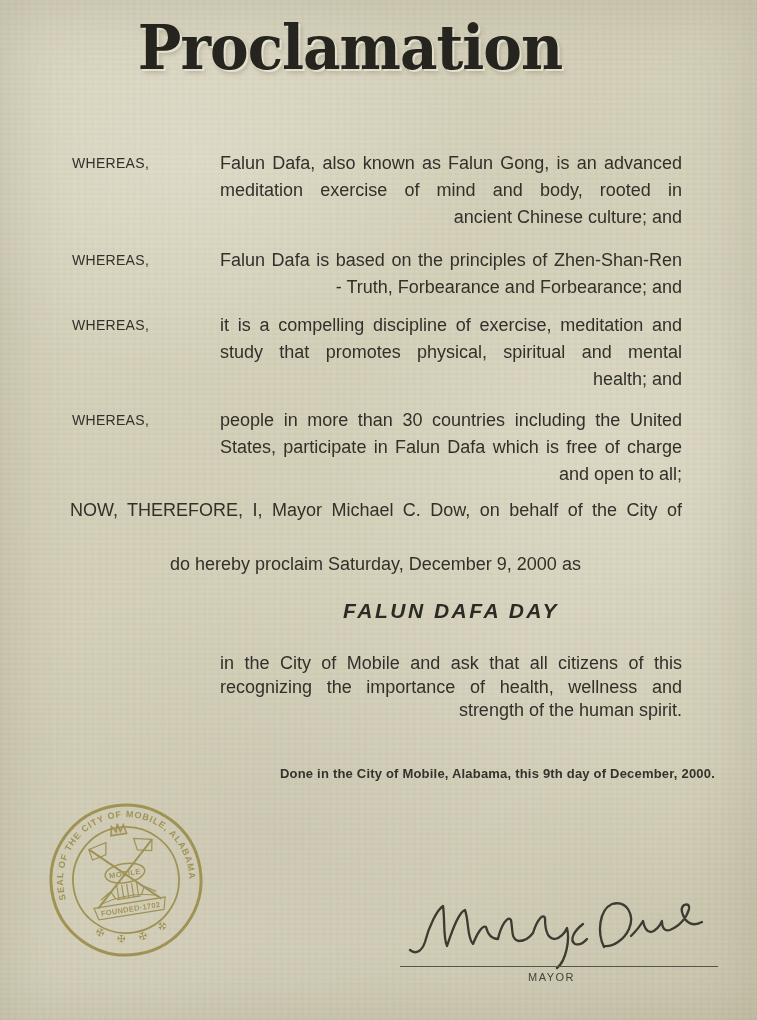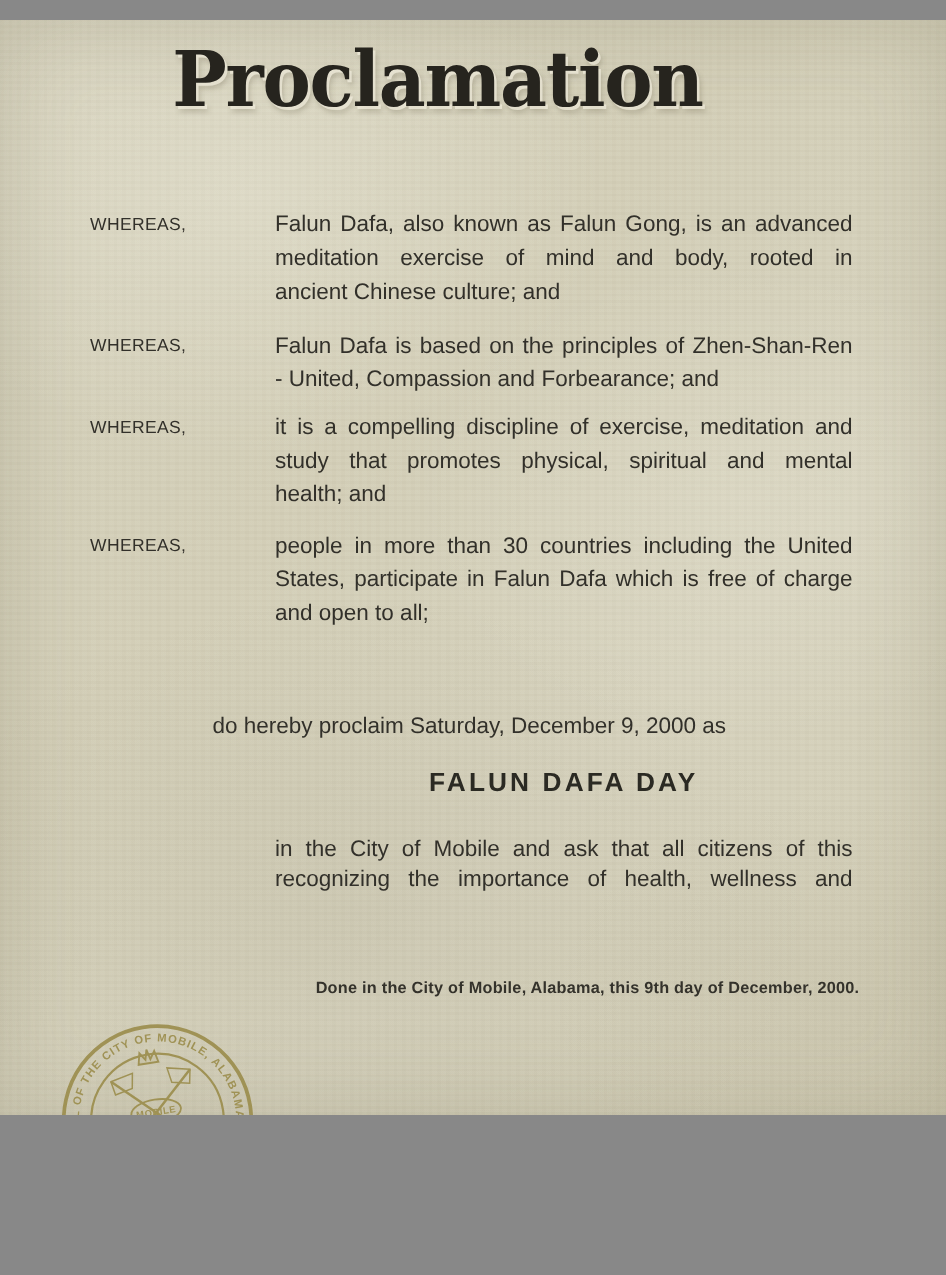--- a/index.html
+++ b/index.html
@@ -6,22 +6,22 @@
     --parchment:#d6d1bc;
     --ink:#32302a;
     --title-ink:#26241e;
     --gold:#9c8e4e;
     --sig-ink:#3c3a31;
   }
   *{margin:0;padding:0;box-sizing:border-box;}
   html,body{background:#888;}
   #page{
     position:relative;
-    width:757px;height:876px;
-    margin:16px auto;
+    width:757px;height:1020px;
+    margin:0 auto;
     overflow:hidden;
     font-family:"Liberation Sans",sans-serif;
     color:var(--ink);
     background:
       radial-gradient(ellipse 420px 300px at 26% 16%, rgba(255,255,246,0.20), transparent 70%),
       radial-gradient(ellipse 380px 280px at 78% 44%, rgba(255,255,244,0.12), transparent 70%),
       radial-gradient(ellipse 500px 360px at 38% 82%, rgba(120,114,88,0.10), transparent 72%),
       radial-gradient(ellipse 300px 220px at 88% 90%, rgba(120,114,88,0.08), transparent 75%),
       repeating-linear-gradient(0deg, rgba(0,0,0,0.015) 0 2px, rgba(255,255,255,0.012) 2px 5px),
       repeating-linear-gradient(90deg, rgba(0,0,0,0.010) 0 3px, rgba(255,255,255,0.010) 3px 7px),
@@ -41,39 +41,39 @@
     transform:scaleY(1.06);
   }
   
   .clause{position:absolute;left:0;width:757px;}
   .clabel{
     position:absolute;left:72px;top:0;
     font-size:14px;line-height:27px;letter-spacing:0.3px;
   }
   .cbody{position:absolute;left:220px;top:0;width:462px;}
   .jl{font-size:18px;line-height:27px;text-align:justify;text-align-last:justify;}
-  .ll{font-size:18px;line-height:27px;text-align:left;}
+  .ll{font-size:18px;line-height:27px;text-align:right;}
   
   .t-line{position:absolute;font-size:18px;line-height:27px;}
   #t1{top:497px;left:70px;width:612px;text-align:justify;text-align-last:justify;}
   #t2{top:524px;left:192px;width:490px;text-align:justify;text-align-last:justify;}
   #t3{top:551px;left:170px;}
   
   #day-title{
     position:absolute;top:597px;left:220px;width:462px;
     text-align:center;font-size:21px;line-height:27px;
-    font-weight:bold;letter-spacing:2.5px;color:#2b2a23;
+    font-weight:bold;letter-spacing:2.5px;color:#2b2a23;font-style:italic;
   }
   
   #closing{position:absolute;top:652px;left:220px;width:462px;}
   #closing .jl,#closing .ll{line-height:23.5px;}
   
   #done-line{
     position:absolute;top:766px;left:225px;width:490px;
-    text-align:center;font-size:13px;font-weight:bold;
+    text-align:right;font-size:13px;font-weight:bold;
     letter-spacing:0.2px;color:#34322b;
   }
   
   #seal{
     position:absolute;left:46px;top:800px;width:160px;height:160px;
     transform:rotate(-9deg);
     opacity:0.92;
   }
   #seal text{fill:var(--gold);font-family:"Liberation Sans",sans-serif;}
   
@@ -100,21 +100,21 @@
       <div class="jl">Falun Dafa, also known as Falun Gong, is an advanced</div>
       <div class="jl">meditation exercise of mind and body, rooted in</div>
       <div class="ll">ancient Chinese culture; and</div>
     </div>
   </div>
 
   <div class="clause" style="top:247px">
     <div class="clabel">WHEREAS,</div>
     <div class="cbody">
       <div class="jl">Falun Dafa is based on the principles of Zhen-Shan-Ren</div>
-      <div class="ll">- United, Compassion and Forbearance; and</div>
+      <div class="ll">- Truth, Forbearance and Forbearance; and</div>
     </div>
   </div>
 
   <div class="clause" style="top:312px">
     <div class="clabel">WHEREAS,</div>
     <div class="cbody">
       <div class="jl">it is a compelling discipline of exercise, meditation and</div>
       <div class="jl">study that promotes physical, spiritual and mental</div>
       <div class="ll">health; and</div>
     </div>
@@ -122,27 +122,29 @@
 
   <div class="clause" style="top:407px">
     <div class="clabel">WHEREAS,</div>
     <div class="cbody">
       <div class="jl">people in more than 30 countries including the United</div>
       <div class="jl">States, participate in Falun Dafa which is free of charge</div>
       <div class="ll">and open to all;</div>
     </div>
   </div>
 
+  <div class="t-line" id="t1">NOW, THEREFORE, I, Mayor Michael C. Dow, on behalf of the City of</div>
   <div class="t-line" id="t3">do hereby proclaim Saturday, December 9, 2000 as</div>
 
   <div id="day-title">FALUN DAFA DAY</div>
 
   <div id="closing">
     <div class="jl">in the City of Mobile and ask that all citizens of this</div>
     <div class="jl">recognizing the importance of health, wellness and</div>
+    <div class="ll">strength of the human spirit.</div>
   </div>
 
   <div id="done-line">Done in the City of Mobile, Alabama, this 9th day of December, 2000.</div>
 
   <svg id="seal" viewBox="0 0 160 160" aria-hidden="true">
     <circle cx="80" cy="80" r="75" fill="none" stroke="var(--gold)" stroke-width="3"></circle>
     <circle cx="80" cy="80" r="53" fill="none" stroke="var(--gold)" stroke-width="1.8"></circle>
     <defs>
       <path id="ringArc" d="M 23,107 A 63,63 0 1 1 137,107" fill="none"></path>
       <path id="bottomArc" d="M 35,122 A 60,60 0 0 0 125,122" fill="none"></path>

